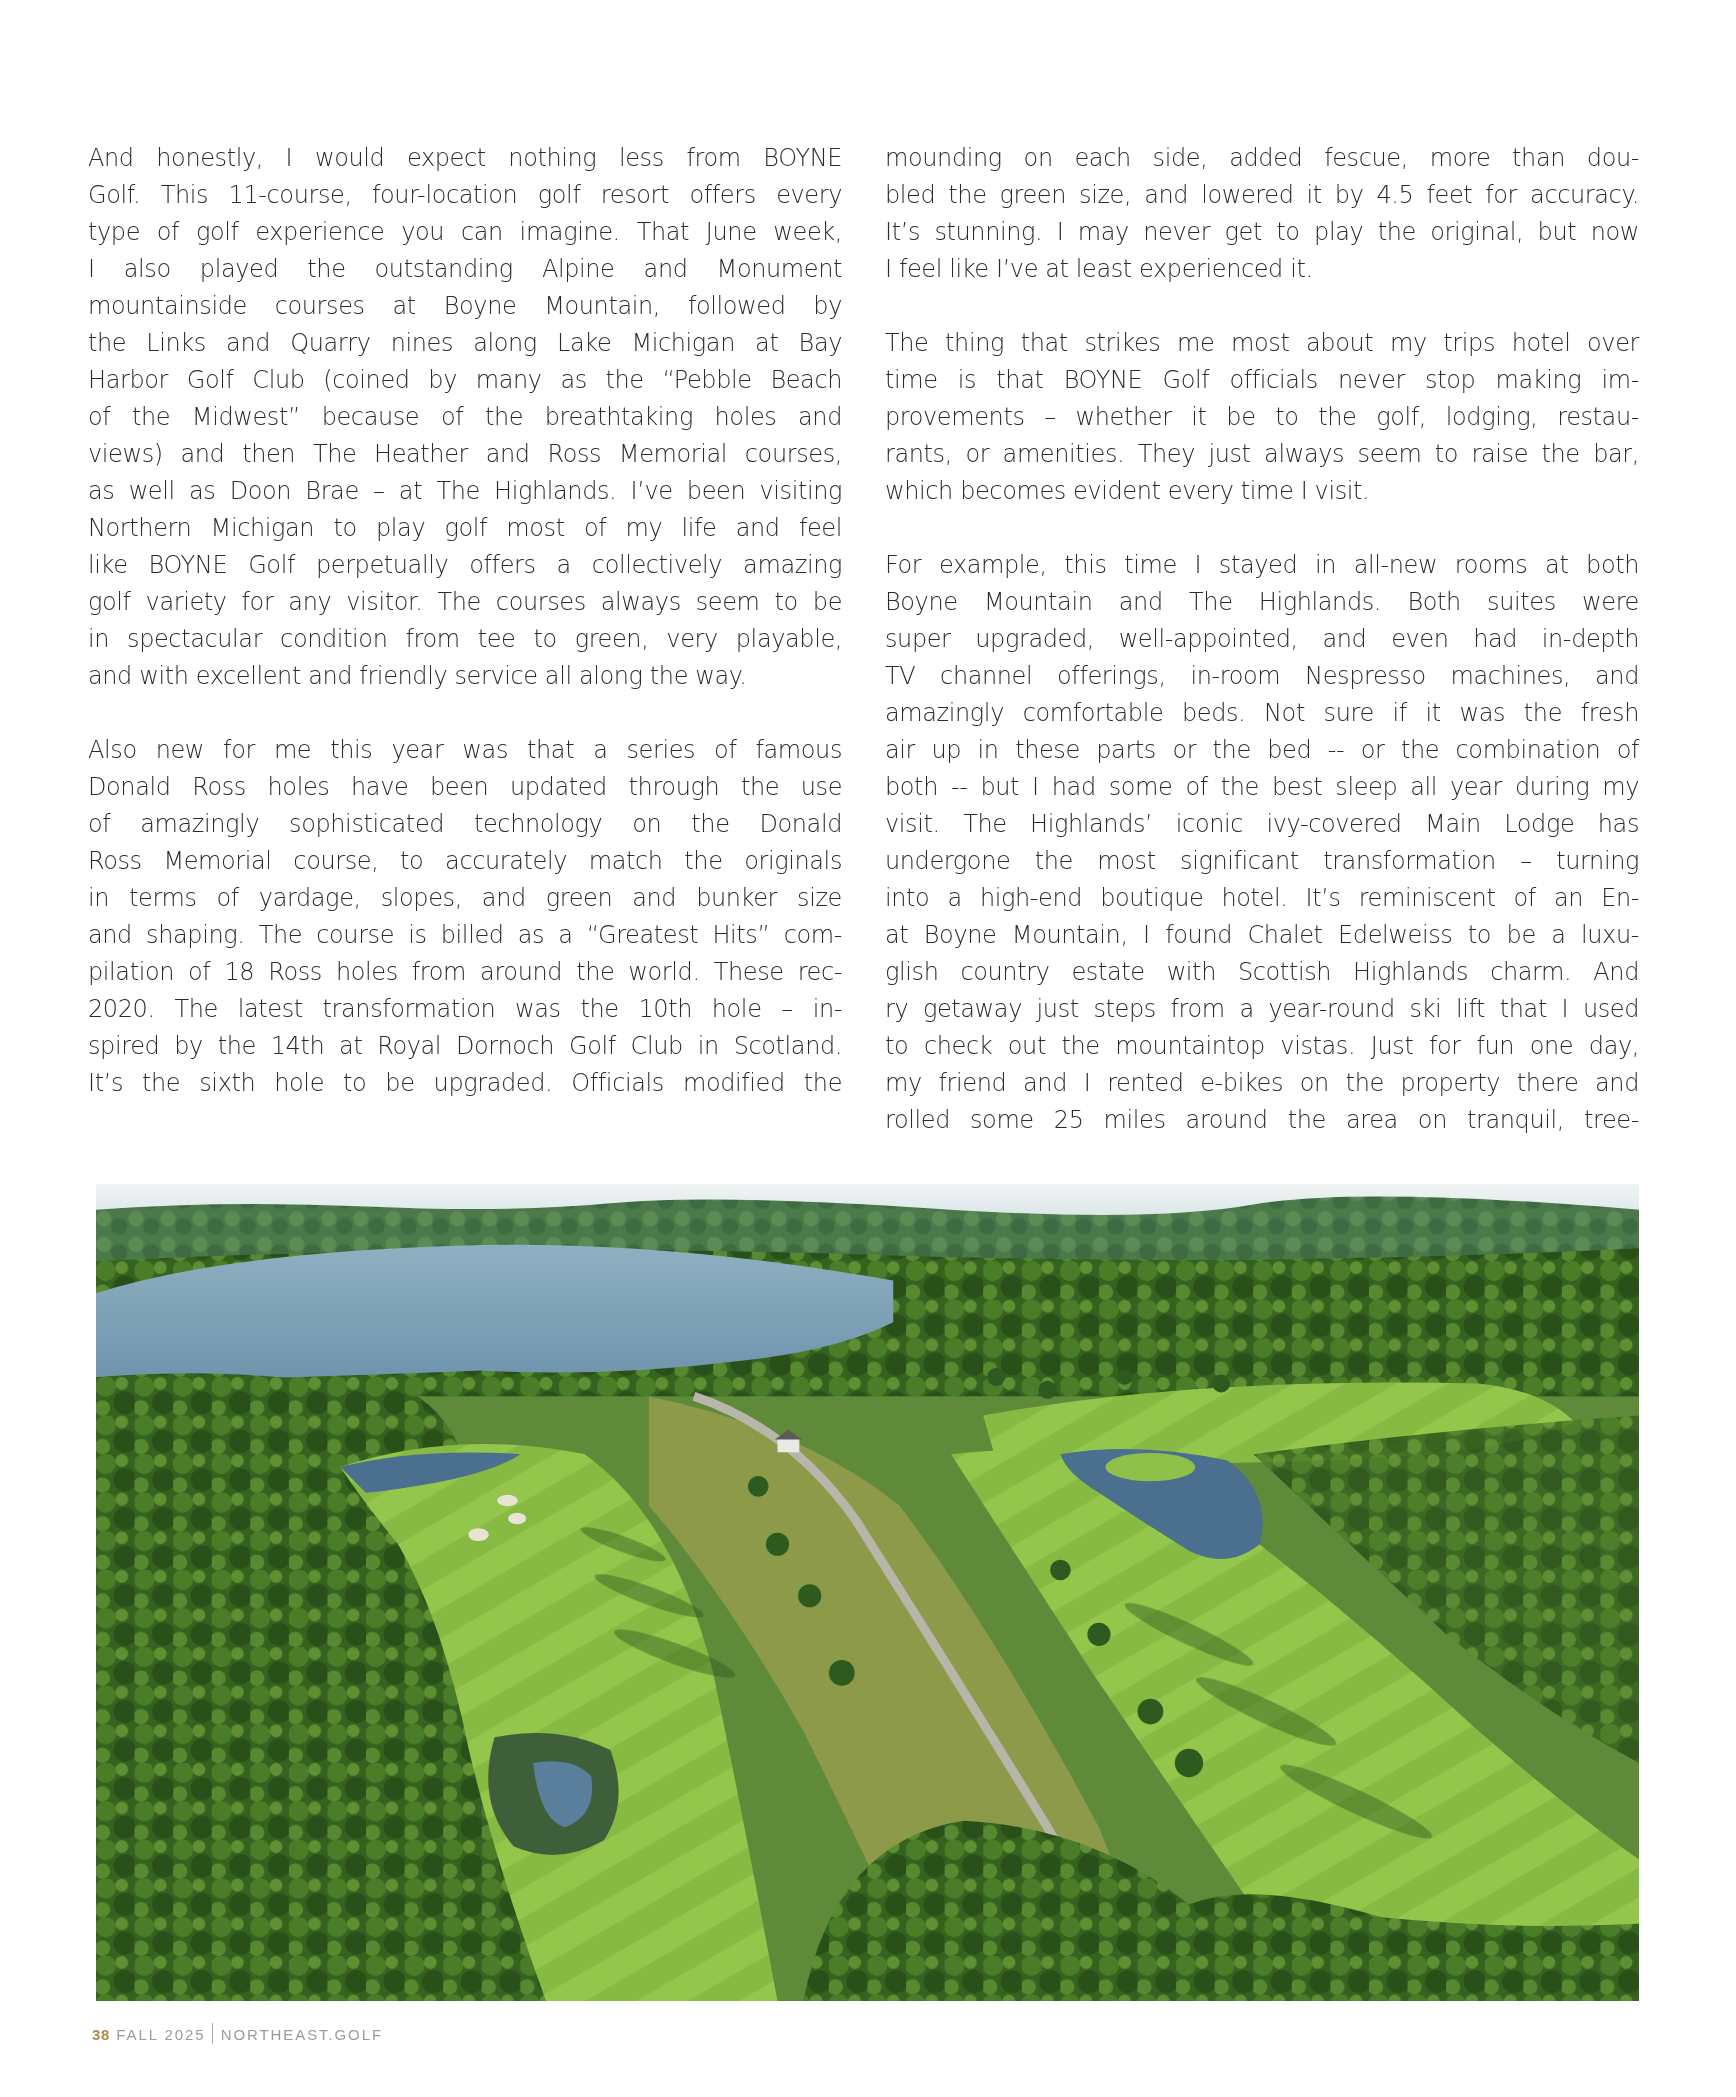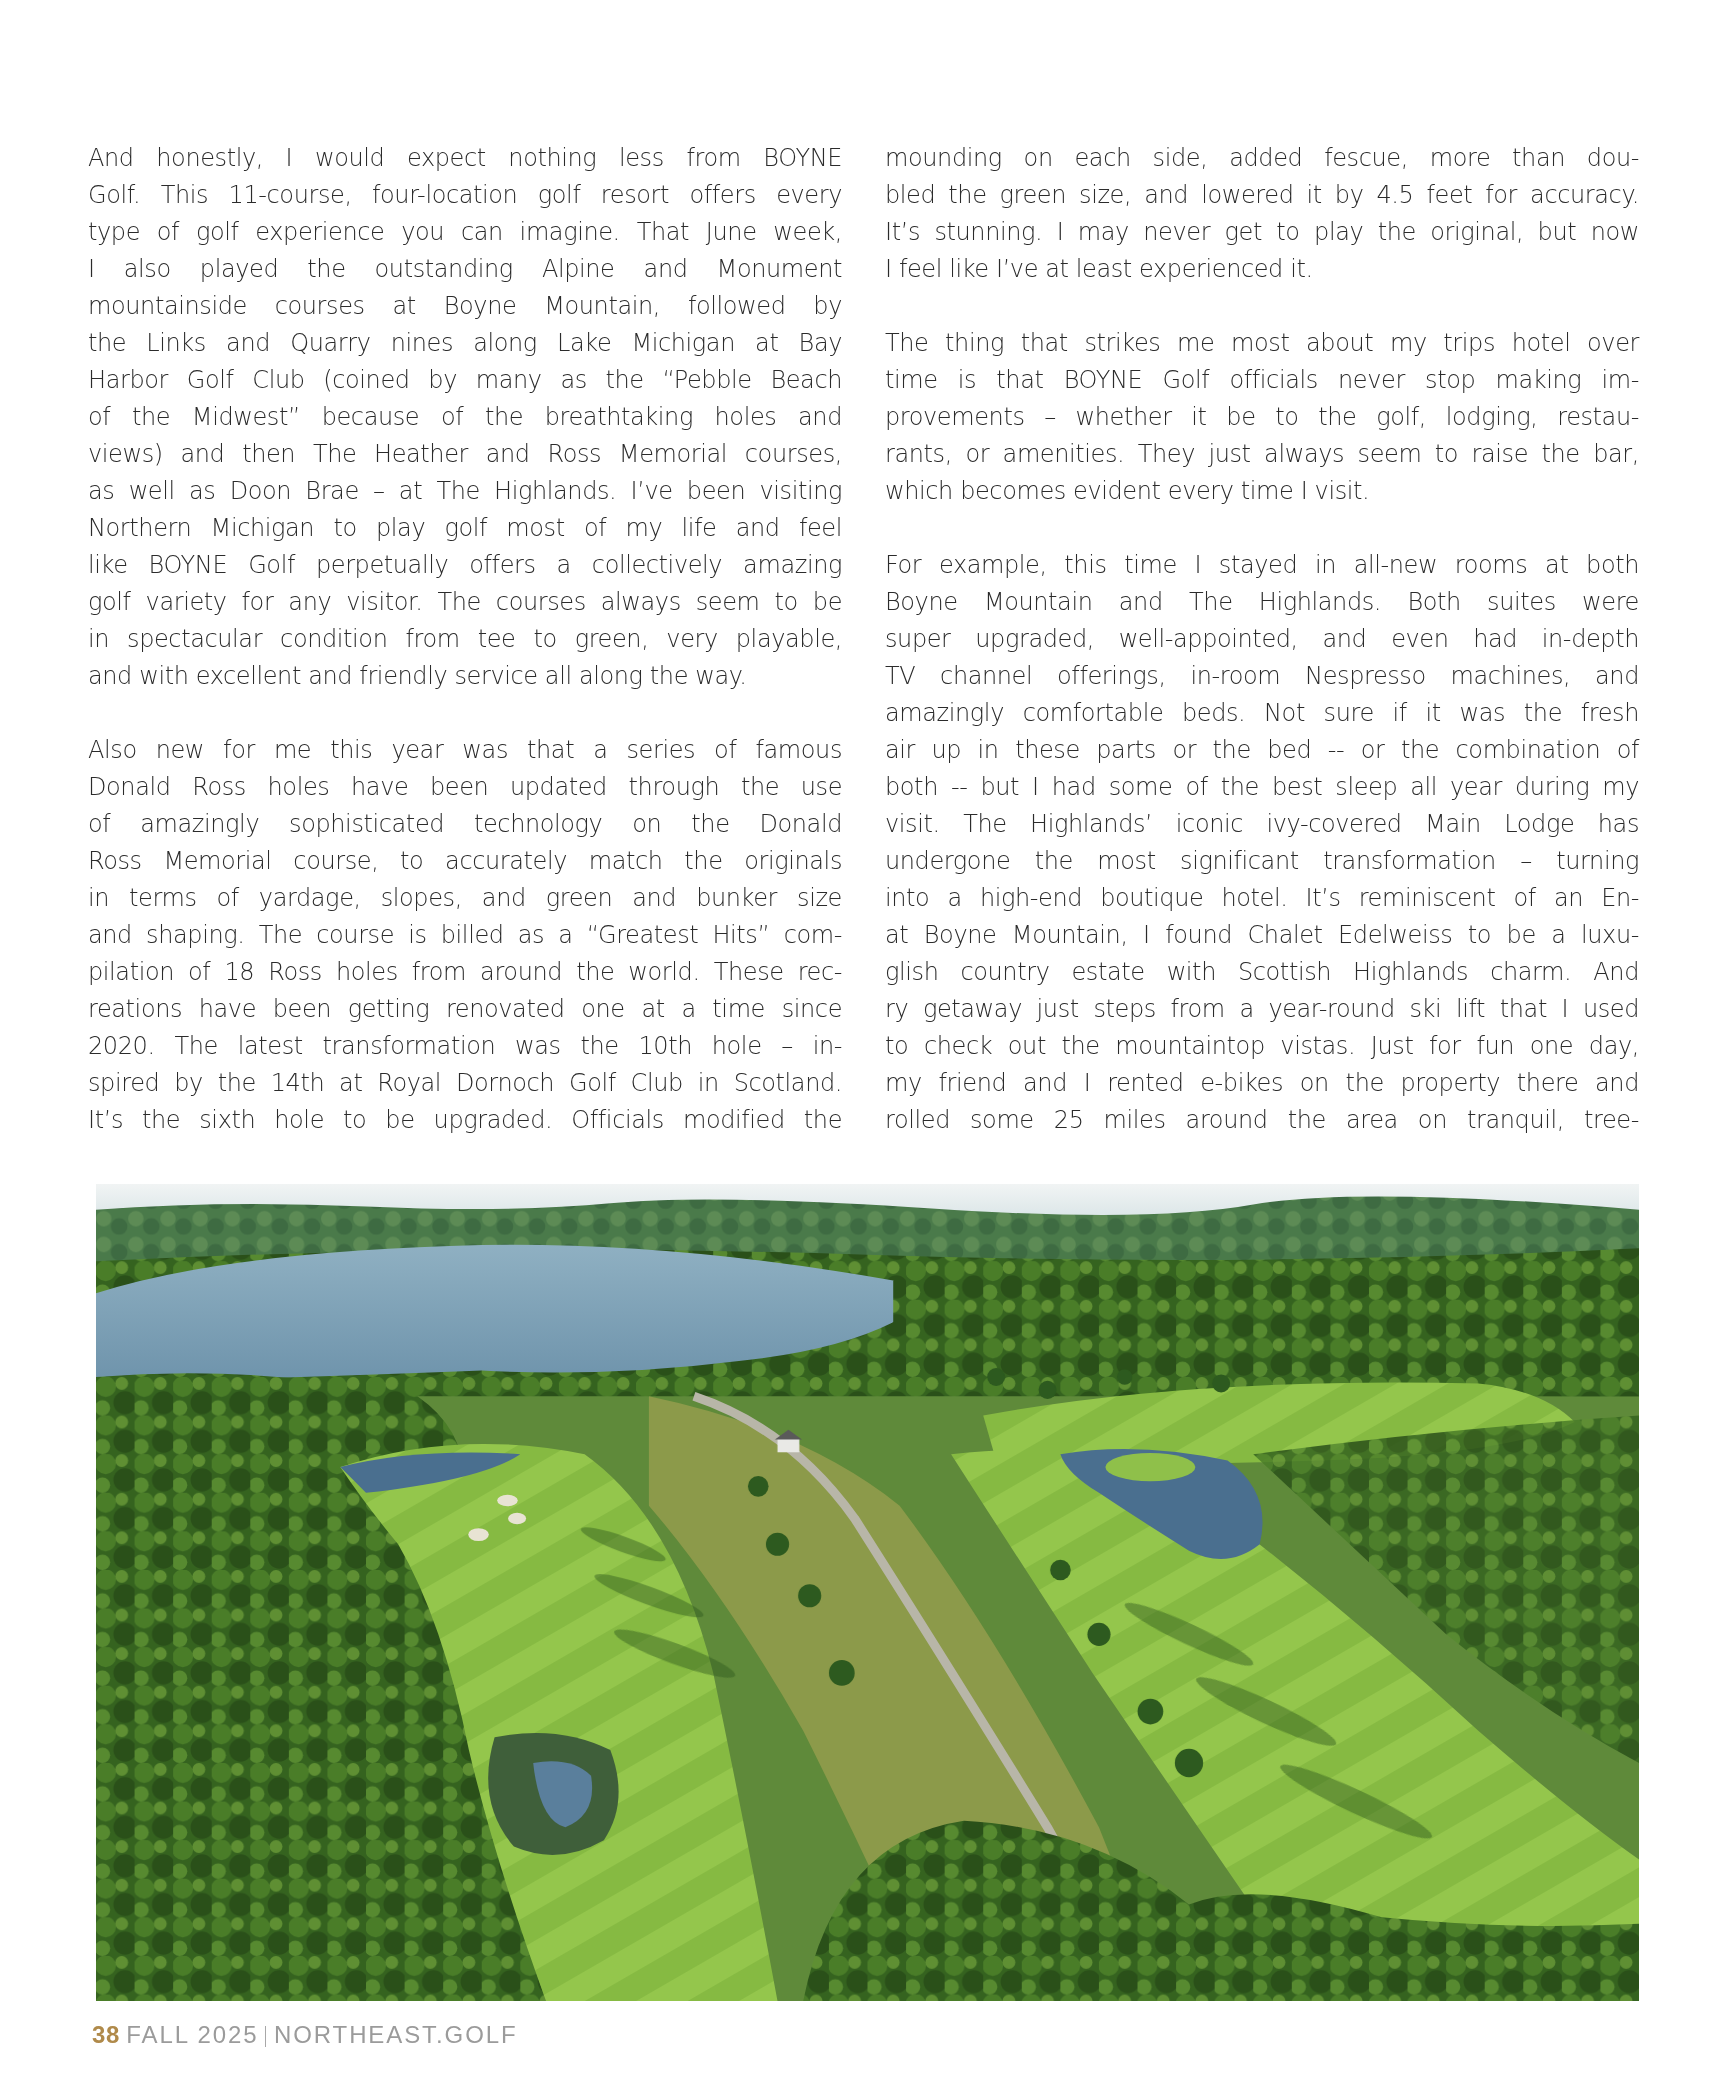--- a/index.html
+++ b/index.html
@@ -27,21 +27,21 @@
 
   .photo {
     position: absolute; left: 96px; top: 1184px; width: 1543px; height: 817px;
     overflow: hidden; background: #5f8a3a;
   }
   .photo svg { display: block; width: 100%; height: 100%; }
 
   .footer {
     position: absolute; left: 92px; top: 2023px;
     font-family: "Liberation Sans", "DejaVu Sans", sans-serif;
-    font-size: 24px; letter-spacing: 1.9px; line-height: 23px;
+    font-size: 15px; letter-spacing: 1.9px; line-height: 23px;
     color: #9b9b9b; white-space: nowrap;
   }
   .footer .page-num { color: #b08a4a; font-weight: 700; letter-spacing: 0.6px; margin-right: 6.4px; }
   .footer .sep { display: inline-block; width: 1.3px; height: 20.6px; background: #a8a8a8; vertical-align: -3.9px; margin: 0 7.7px 0 6.4px; }
 </style>
 </head>
 <body>
 
 <div class="col col-left" id="col-left">
     <span class="line">And honestly, I would expect nothing less from BOYNE</span>
@@ -60,21 +60,20 @@
     <span class="line">in spectacular condition from tee to green, very playable,</span>
     <span class="line last">and with excellent and friendly service all along the way.</span>
     <span class="gap"></span>
     <span class="line">Also new for me this year was that a series of famous</span>
     <span class="line">Donald Ross holes have been updated through the use</span>
     <span class="line">of amazingly sophisticated technology on the Donald</span>
     <span class="line">Ross Memorial course, to accurately match the originals</span>
     <span class="line">in terms of yardage, slopes, and green and bunker size</span>
     <span class="line">and shaping. The course is billed as a “Greatest Hits” com-</span>
     <span class="line">pilation of 18 Ross holes from around the world. These rec-</span>
-    <span class="line">reations have been getting renovated one at a time since</span>
     <span class="line">2020. The latest transformation was the 10th hole – in-</span>
     <span class="line">spired by the 14th at Royal Dornoch Golf Club in Scotland.</span>
     <span class="line">It’s the sixth hole to be upgraded. Officials modified the</span>
   </div>
 <div class="col col-right" id="col-right">
     <span class="line">mounding on each side, added fescue, more than dou-</span>
     <span class="line">bled the green size, and lowered it by 4.5 feet for accuracy.</span>
     <span class="line">It’s stunning. I may never get to play the original, but now</span>
     <span class="line last">I feel like I’ve at least experienced it.</span>
     <span class="gap"></span>

